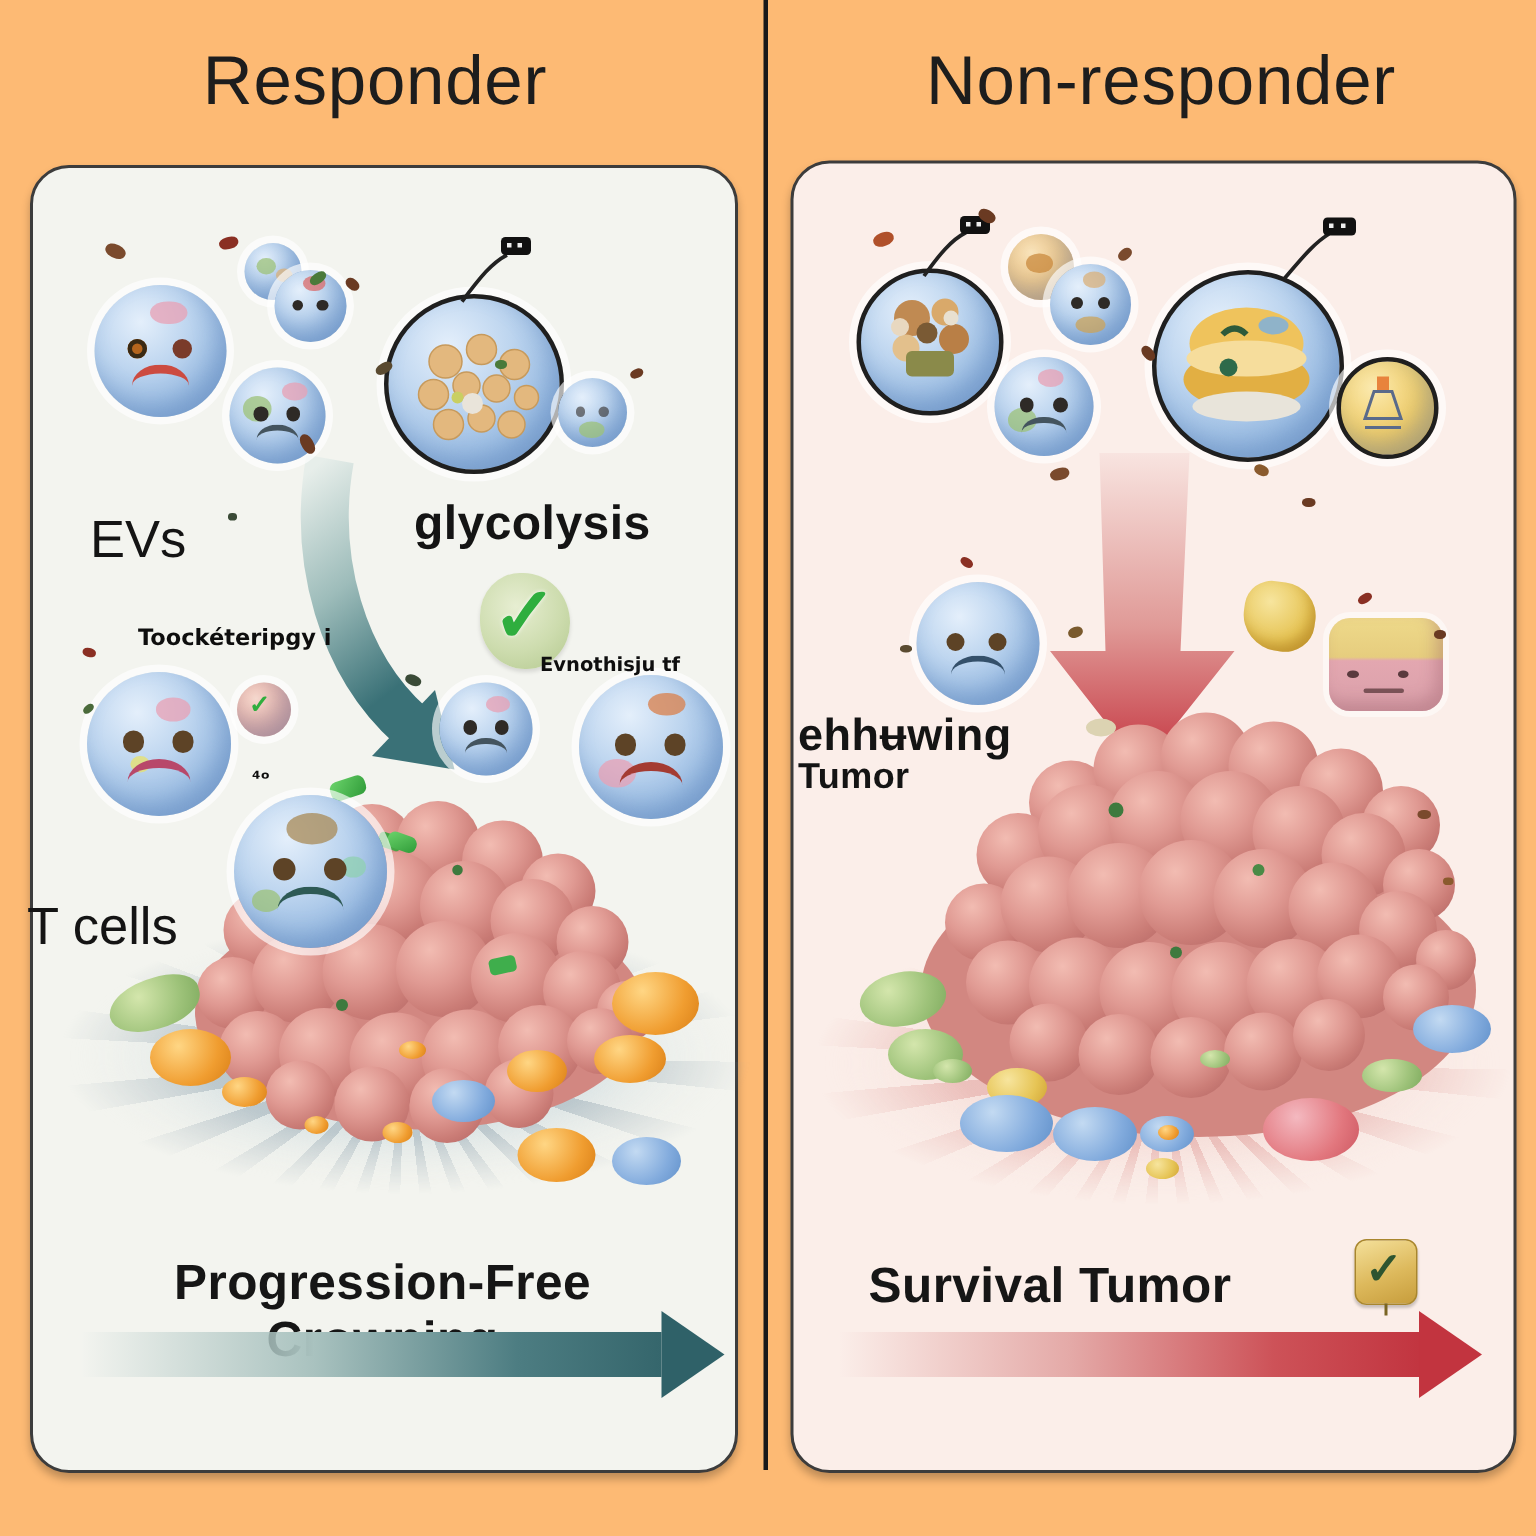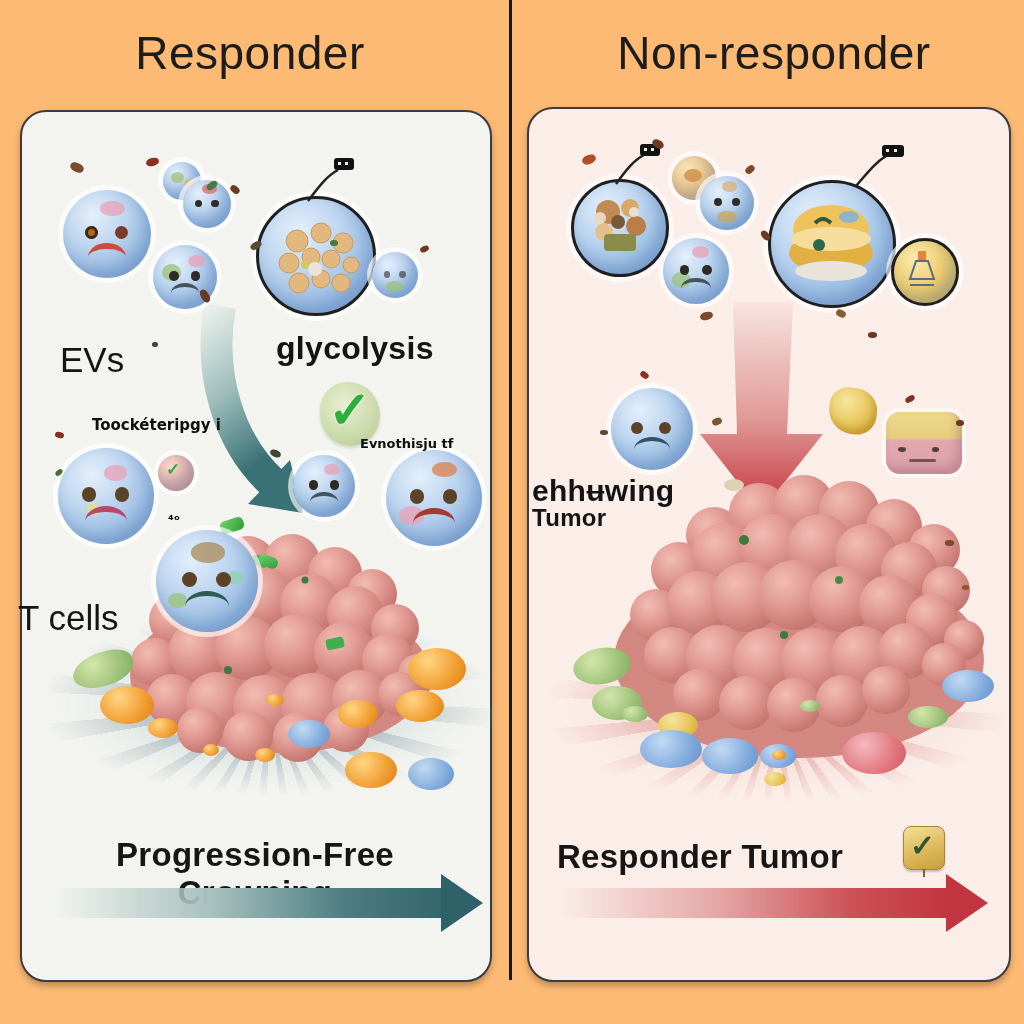--- a/index.html
+++ b/index.html
@@ -452,21 +452,21 @@
   <div class="garble" style="left:168px;top:512px;font-size:13px;">⁴ᵒ</div>
   <div class="lbl huge" style="left:18px;top:598px;width:170px;z-index:4;">T cells</div>
 
   <div class="lbl big" style="left:532px;top:474px;width:140px;font-size:30px;">ehhʉwing</div>
   <div class="lbl big" style="left:532px;top:504px;width:140px;font-size:24px;">Tumor</div>
 
   <div class="outcome" style="left:40px;top:836px;width:430px;">Progression-Free Crowning</div>
   <div class="h-shaft" id="shaft-left"></div>
   <div class="h-head" id="head-left"></div>
 
-  <div class="outcome" style="left:555px;top:838px;width:290px;">Responder Tumor</div>
+  <div class="outcome" style="left:555px;top:838px;width:290px;">Survival Tumor</div>
   <div class="goldcheck">
     <span class="ck">✓</span>
     <span class="stem"></span>
   </div>
   <div class="h-shaft" id="shaft-right"></div>
   <div class="h-head" id="head-right"></div>
 
 </div>
 
 </body></html>

